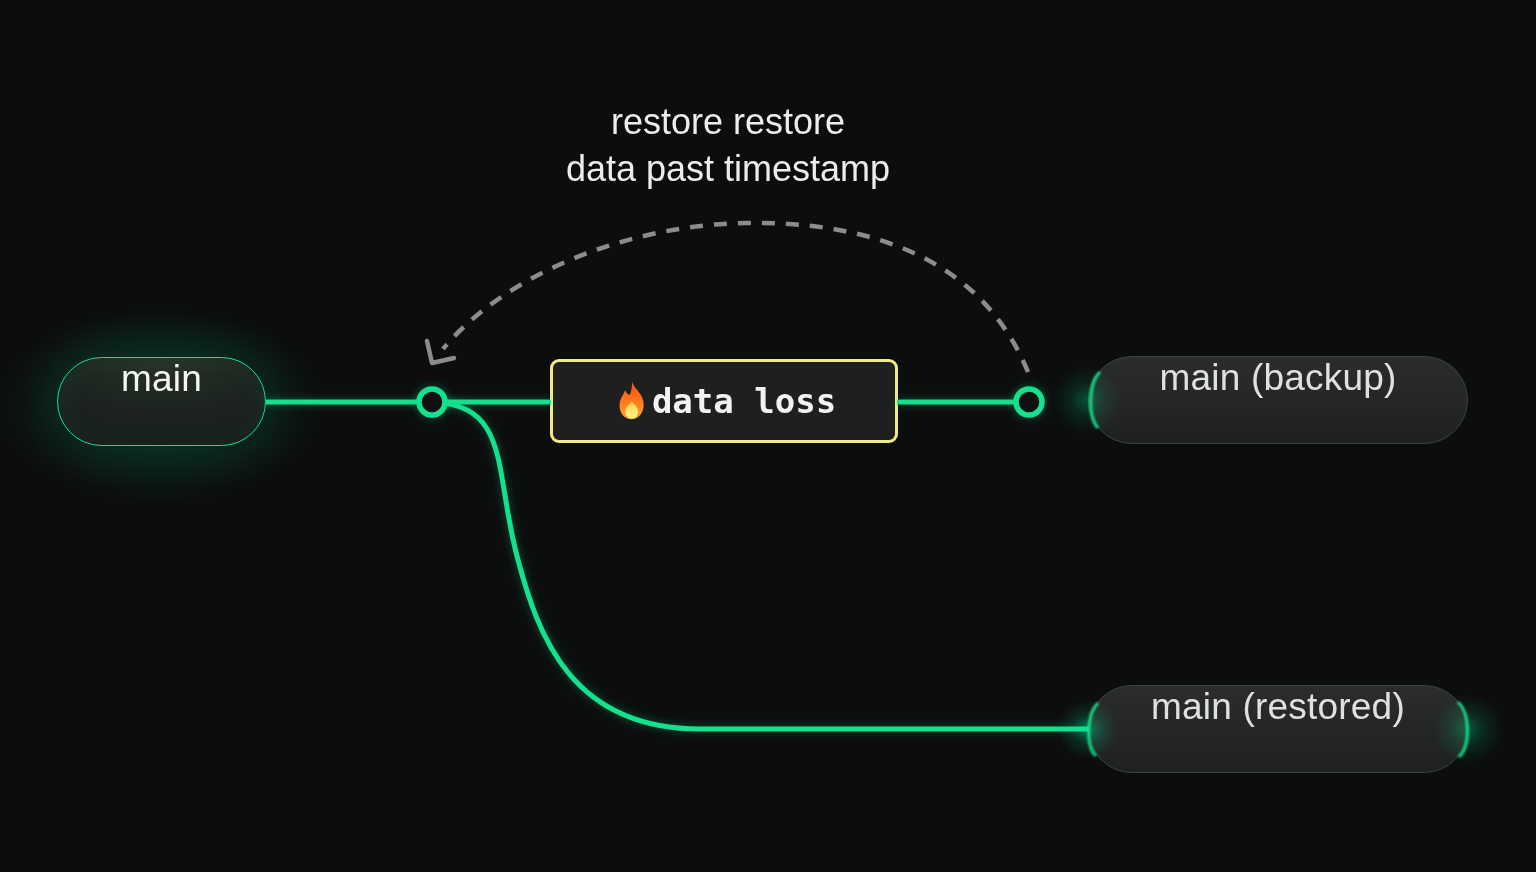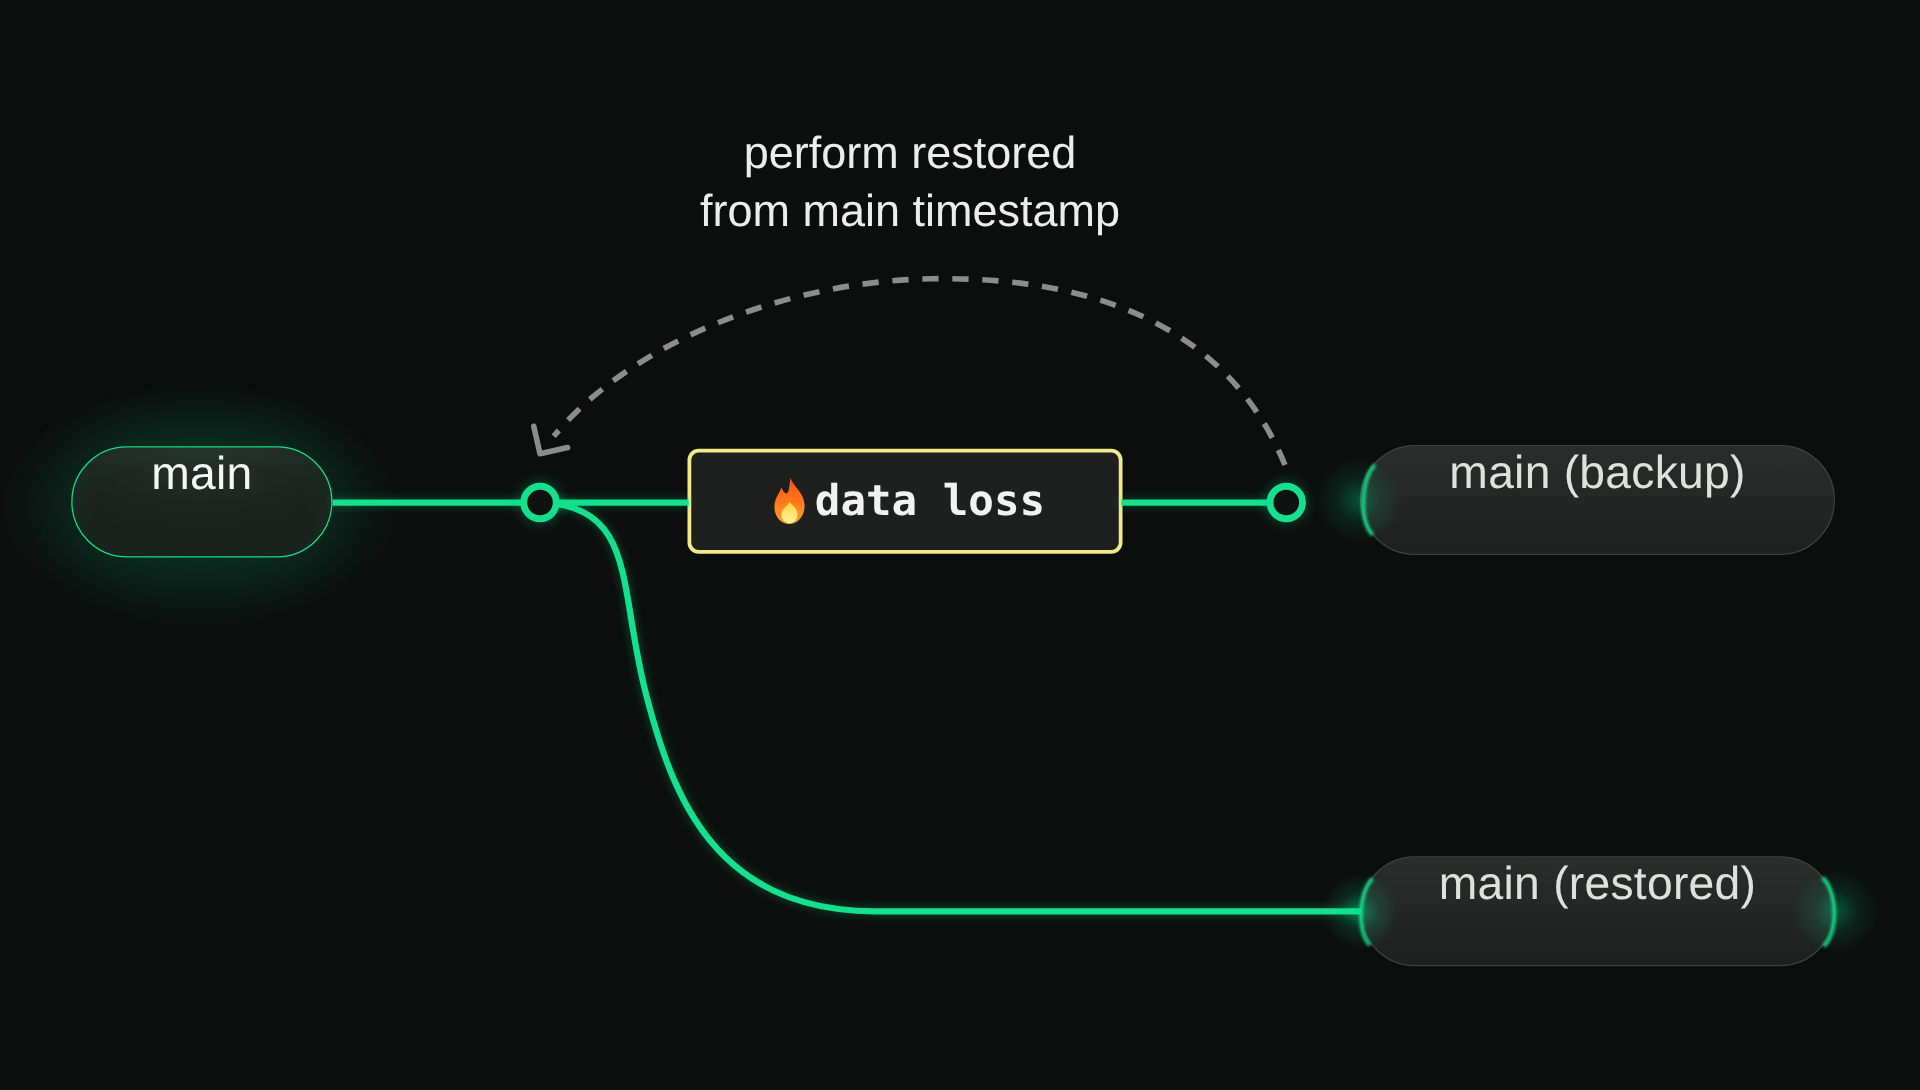--- a/index.html
+++ b/index.html
@@ -117,22 +117,22 @@
   }
 </style>
 </head>
 <body>
 
 <div class="stage">
 
   <div class="ambient-glow"></div>
 
   <div class="caption">
-    <div>perform restored</div>
-    <div>from main timestamp</div>
+    <div>restore restore</div>
+    <div>data past timestamp</div>
   </div>
 
   <div class="pill pill-main">
     <span>main</span>
   </div>
   <div class="pill pill-gray pill-restored">
     <span>main (restored)</span>
   </div>
   <div class="pill pill-gray pill-backup">
     <span>main (backup)</span>

